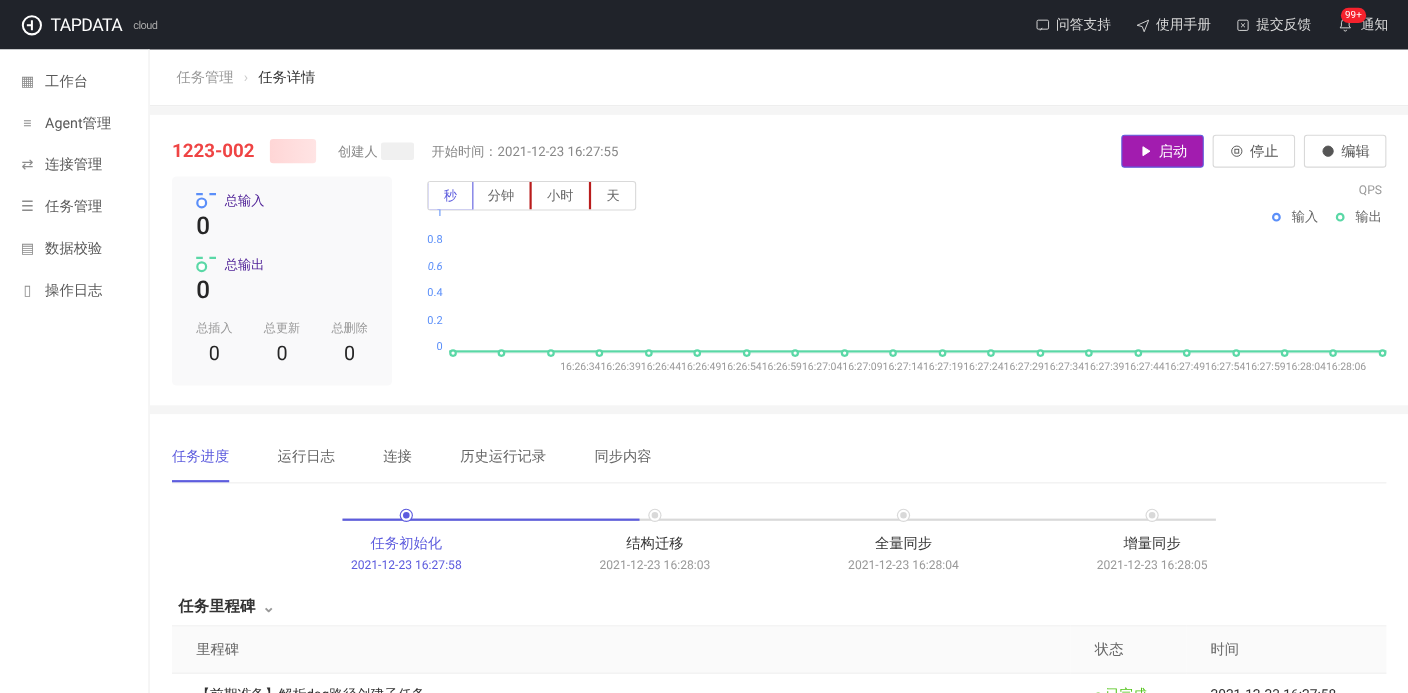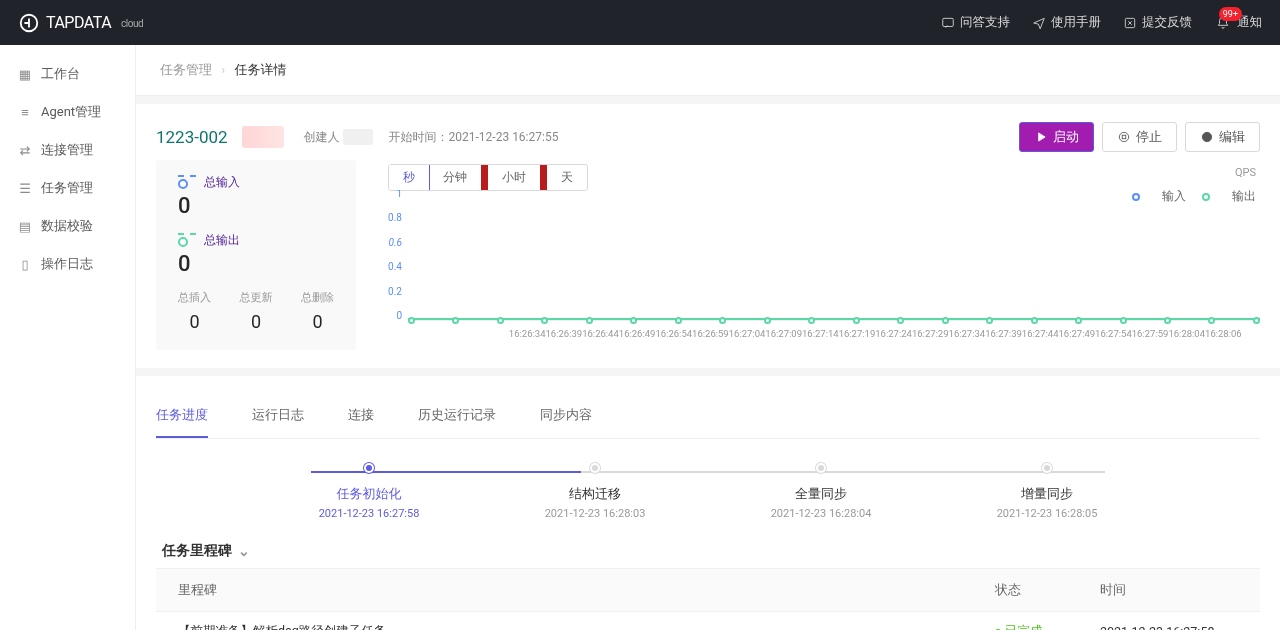--- a/index.html
+++ b/index.html
@@ -14,46 +14,46 @@
 .layout{display:flex;height:calc(100vh - 45px);min-height:585px}
 .sidebar{width:136px;border-right:1px solid #eee;background:#fff;padding-top:10px}
 .side-item{display:flex;align-items:center;gap:9px;padding:10px 18px;color:#595959;font-size:13px;cursor:pointer}
 .side-icon{width:14px;height:14px;display:inline-flex;align-items:center;justify-content:center;color:#8c8c8c}
 .main{flex:1;background:#f5f5f5;overflow:auto}
 .breadcrumb{background:#fff;padding:16px 24px;font-size:13px;color:#999;border-bottom:1px solid #eee;margin-bottom:8px}
 .breadcrumb .sep{margin:0 6px;color:#ccc}
 .crumb-cur{color:#333}
 .panel{background:#fff;margin:0 0 8px 0;padding:18px 20px}
 .title-row{display:flex;align-items:center}
-.task-id{font-size:17px;font-weight:400;color:#0f766e;margin-right:14px}
+.task-id{font-size:17px;font-weight:700;color:#ef4444;margin-right:14px}
 .chip{width:42px;height:22px;background:linear-gradient(90deg,#ffd6d6,#ffe4e4);border-radius:3px;margin-right:20px}
 .meta{color:#888;font-size:12px;margin-right:16px}
 .meta .box{display:inline-block;width:30px;height:16px;background:#f0f0f0;border-radius:2px;vertical-align:middle}
 .spacer{flex:1}
 .btn{display:inline-flex;align-items:center;gap:5px;height:30px;padding:0 14px;border-radius:3px;border:1px solid #d9d9d9;background:#fff;cursor:pointer;font-size:13px;margin-left:8px;color:#555}
 .btn-primary{background:#a21caf;border-color:#5d5cde;color:#fff}
 .statbox{display:flex;gap:22px;margin-top:8px}
 .statcard{background:#f9f9fa;border-radius:4px;padding:14px 22px 18px;width:200px}
 .stat-line{display:flex;align-items:center;gap:8px;color:#4c1d95;font-size:12px;margin-bottom:2px}
 .stat-line .dot-in{display:inline-block;width:18px;border-top:2px dashed #5b8ff9}
 .stat-line .dot-in::before{content:"";display:inline-block;width:6px;height:6px;border-radius:50%;border:2px solid #5b8ff9;background:#fff;vertical-align:middle;margin-right:-3px}
 .stat-line .dot-out{display:inline-block;width:18px;border-top:2px dashed #5ad8a6}
 .stat-line .dot-out::before{content:"";display:inline-block;width:6px;height:6px;border-radius:50%;border:2px solid #5ad8a6;background:#fff;vertical-align:middle;margin-right:-3px}
 .stat-val{font-size:22px;font-weight:500;color:#262626;margin-bottom:14px}
 .stat-cols{display:flex;justify-content:space-between;text-align:center}
 .stat-cols div{font-size:11px;color:#999}
 .stat-cols .n{font-size:18px;color:#262626;margin-top:6px}
 .chartwrap{flex:1;position:relative}
 .range-tabs{display:inline-flex;border:1px solid #d9d9d9;border-radius:3px;overflow:hidden;margin-left:10px;margin-top:4px}
-.range-tab{padding:4px 14px;font-size:12px;cursor:pointer;border-right:7px solid #b91c1c;color:#666}
+.range-tab{padding:4px 14px;font-size:12px;cursor:pointer;border-right:2px solid #b91c1c;color:#666}
 .range-tab:last-child{border-right:none}
 .range-tab.active{color:#5d5cde;border:1px solid #5d5cde;margin:-1px;z-index:1;background:#fff}
 .qps{position:absolute;right:4px;top:6px;font-size:11px;color:#999}
 .legend{position:absolute;right:4px;top:28px;display:flex;gap:16px;font-size:12px;color:#666}
-.lg{display:flex;align-items:center;gap:22px}
+.lg{display:flex;align-items:center;gap:10px}
 .lg-dot{width:8px;height:8px;border-radius:50%;border:2px solid;background:#fff}
 .chart{margin-top:8px;position:relative;height:140px}
 .yaxis{position:absolute;left:0;top:0;bottom:18px;width:30px;text-align:right;font-size:10px;color:#5b8ff9}
 .yaxis span{position:absolute;right:6px}
 .plot{position:absolute;left:30px;right:0;top:0;bottom:18px;border-bottom:1px solid #eee}
 .dline{position:absolute;left:0;right:0;bottom:0;height:0;border-top:2px solid #5ad8a6}
 .dots{position:absolute;left:0;right:0;bottom:-4px;display:flex;justify-content:space-between}
 .dots i{width:7px;height:7px;border-radius:50%;border:2px solid #5ad8a6;background:#fff;display:block}
 .xaxis{position:absolute;left:40px;right:0;bottom:0;display:flex;justify-content:flex-end;font-size:9.5px;color:#999}
 .xaxis span{transform:translateX(-50%);white-space:nowrap}

